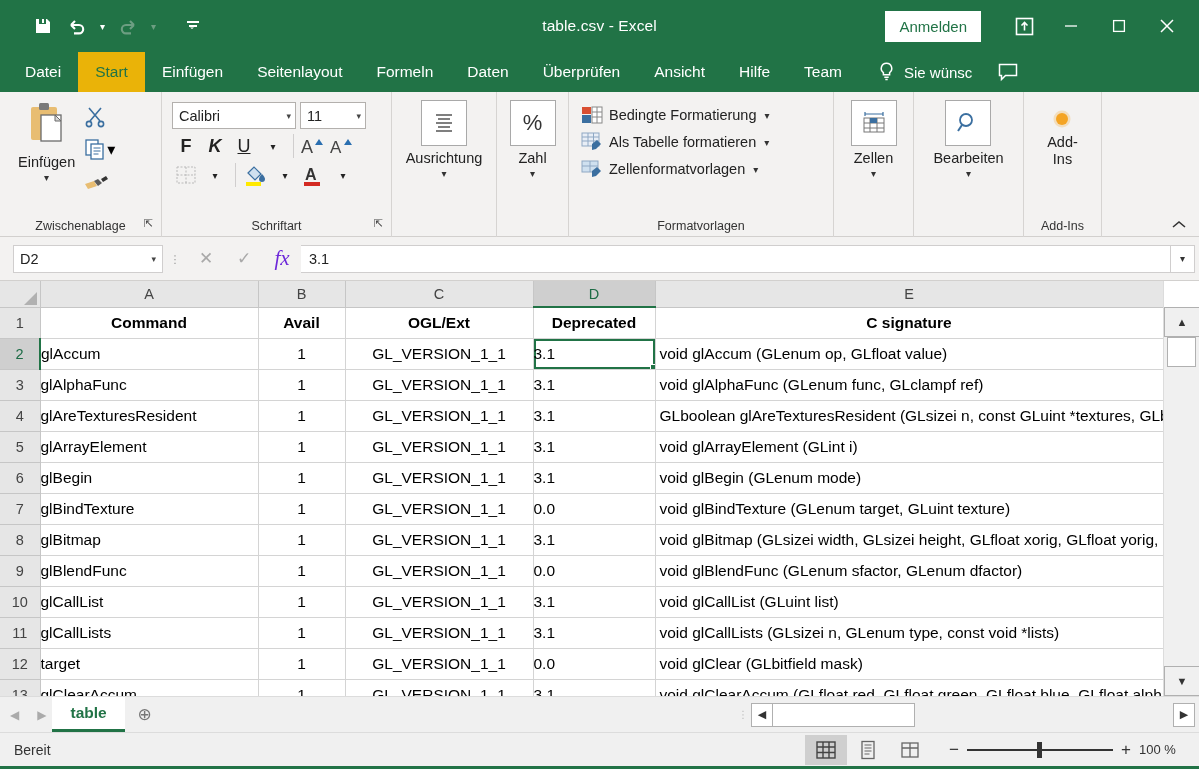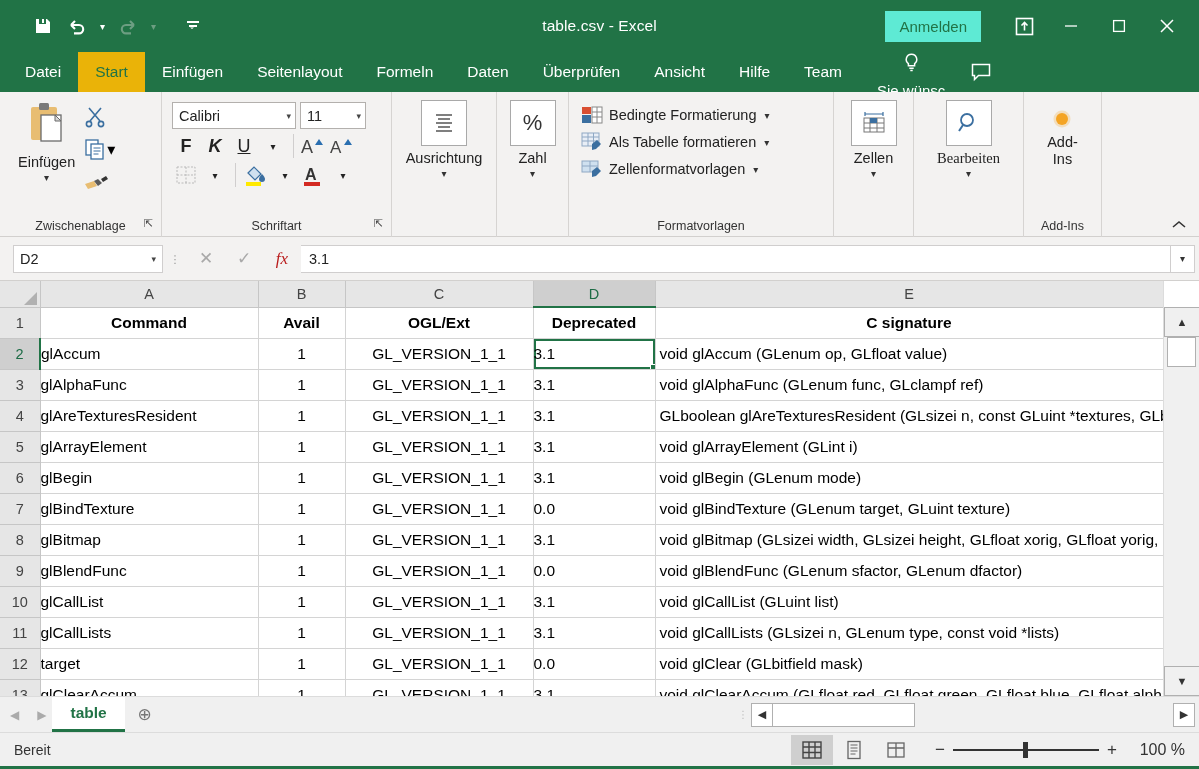--- a/index.html
+++ b/index.html
@@ -51,21 +51,21 @@
   .title-text span { letter-spacing: 0.1px; }
 
   .win-right {
     margin-left: auto;
     display: flex; align-items: center;
     height: 52px;
     padding-right: 8px;
     gap: 0px;
   }
   .signin-btn {
-    background: #5eead4;
+    background: #ffffff;
     color: #217346;
     font-size: 15px;
     height: 31px;
     padding: 0 14px;
     display: flex; align-items: center;
     margin-right: 20px;
   }
   .ribbon-display-btn {
     width: 46px; height: 46px;
     display: flex; align-items: center; justify-content: center;
@@ -101,21 +101,20 @@
   }
   .tell-me {
     display: flex; align-items: center;
     gap: 8px;
     color: #ffffff;
     font-size: 15px;
     margin-left: 18px;
     height: 40px;
     white-space: nowrap;
     overflow: hidden;
-    flex-direction: column;
   }
   .tell-me-label { max-width: 86px; overflow: hidden; display: block; }
   .comment-btn {
     height: 40px; width: 48px;
     display: flex; align-items: center; justify-content: center;
     color: #ffffff;
     margin-left: 12px;
   }
 
   
@@ -196,21 +195,21 @@
   
   .g-align { width: 105px; }
   
   .g-num { width: 72px; }
   
   .g-styles { width: 265px; }
   .styles-inner { display: flex; flex-direction: column; padding: 6px 0 0 8px; gap: 1px; }
   
   .g-cells { width: 80px; }
   
-  .g-edit { width: 110px; font-family: Liberation Serif, serif; }
+  .g-edit { width: 110px; }
   
   .g-addins { width: 78px; }
 
   .boxicon {
     width: 46px; height: 46px; border: 1px solid #a9a9a9; background: #fff;
     display: flex; align-items: center; justify-content: center;
   }
   .collapse-ribbon {
     position: absolute; right: 8px; bottom: 2px;
     font-size: 13px; color: #333;
@@ -231,21 +230,21 @@
     background: #fff; border: 1px solid #d0cece;
     display: flex; align-items: center; padding: 0 6px;
     font-size: 14.5px; color: #222;
   }
   .namebox .car { margin-left: auto; font-size: 9px; color: #444; }
   .fb-grip { width: 24px; text-align: center; color: #999; font-size: 11px; letter-spacing: 0; line-height: 4px;}
   .fb-btns { display: flex; align-items: center; gap: 0; }
   .fb-btn { width: 38px; height: 28px; display: flex; align-items: center; justify-content: center;
             color: #a9a9a9; font-size: 17px; }
   .fb-fx { width: 38px; height: 28px; display: flex; align-items: center; justify-content: center;
-            color: #b91c1c; font-size: 17px; font-family: "Liberation Serif", serif; font-style: italic;}
+            color: #6d28d9; font-size: 21px; font-family: "Liberation Serif", serif; font-style: italic;}
   .fb-input {
     flex: 1; height: 28px; background: #fff; border: 1px solid #d0cece; border-left: none;
     display: flex; align-items: center; padding: 0 8px; font-size: 14.5px; color: #222;
     margin-right: 0;
   }
   .fb-expand { width: 24px; height: 28px; display: flex; align-items: center; justify-content: center;
                background: #fff; border: 1px solid #d0cece; border-left: none; color: #333; font-size: 10px; }
 
   
   .gridarea {
@@ -401,21 +400,21 @@
     color: #444;
   }
   .viewbtn.active { background: #cfcfcf; }
   .zoom-ctrl { display: flex; align-items: center; gap: 0; margin-left: 10px;}
   .zoom-sign { width: 26px; text-align: center; font-size: 17px; color: #333; }
   .zoom-track {
     width: 146px; height: 30px; position: relative; display: flex; align-items: center;
   }
   .zoom-track .line { position: absolute; left: 0; right: 0; height: 2px; background: #333; }
   .zoom-track .knob { position: absolute; left: 70px; width: 5px; height: 16px; background: #333; }
-  .zoom-pct { font-size: 16px; color: #333; margin-left: 14px; min-width: 46px; text-align: right;}
+  .zoom-pct { font-size: 13px; color: #333; min-width: 46px; text-align: left;}
   .bottom-rim { height: 3px; background: #217346; flex: 0 0 auto;}
 </style>
 </head>
 <body>
 
 <div id="app">
 
   <div class="titlebar">
     <div class="qat">
       <div class="qat-btn">

